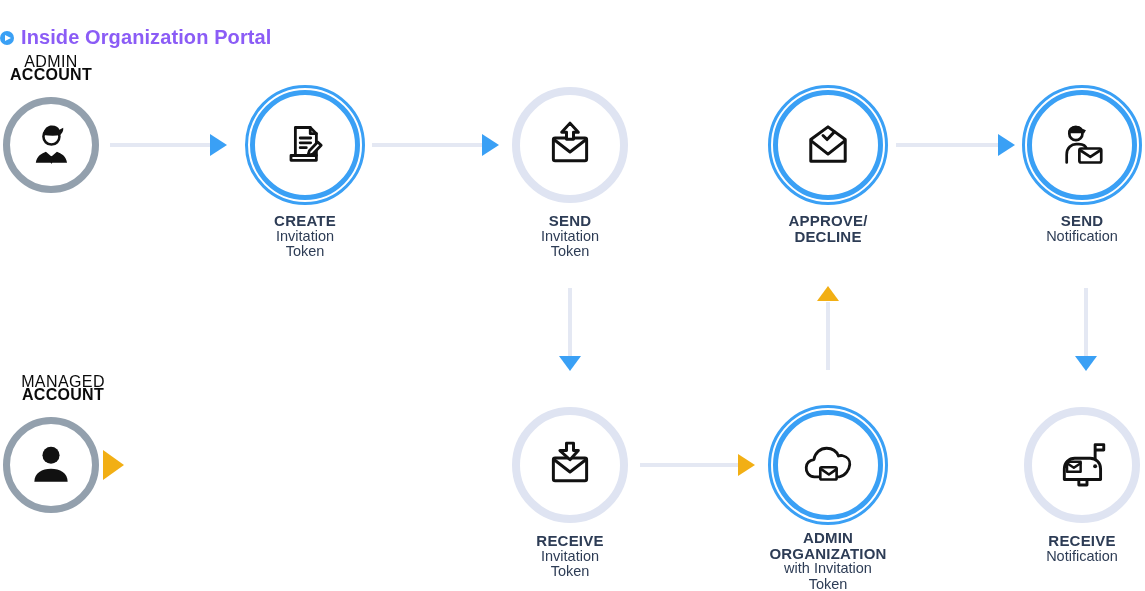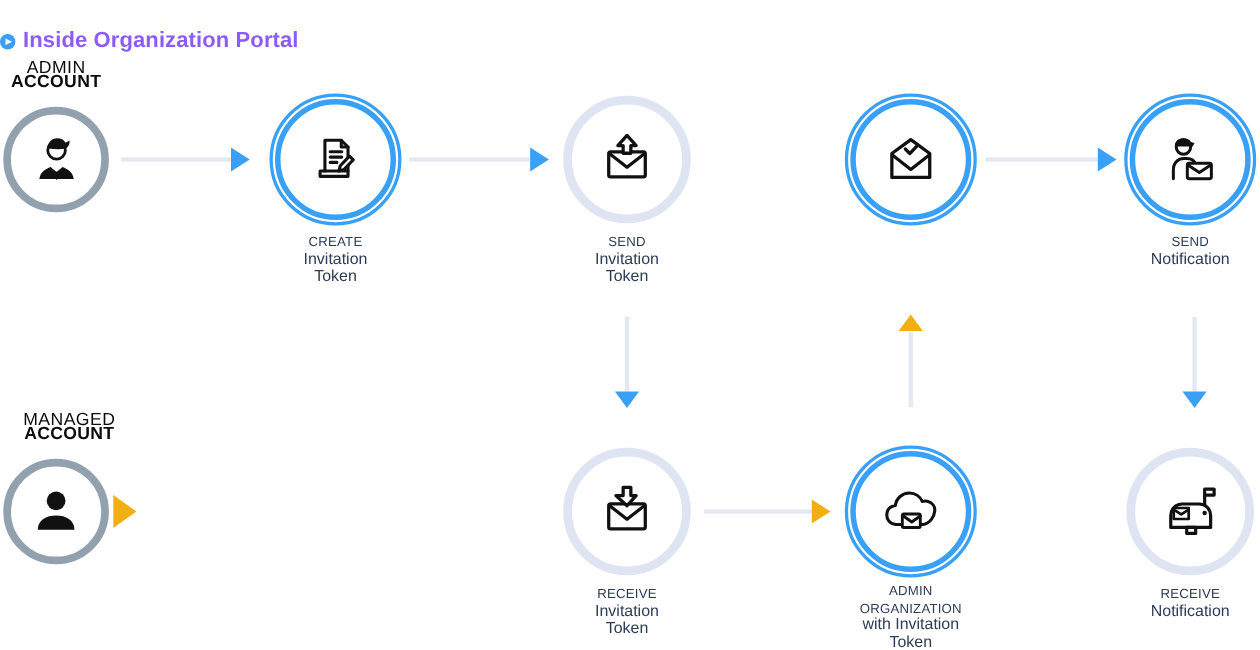--- a/index.html
+++ b/index.html
@@ -16,21 +16,21 @@
 
   
   .node { position:absolute; border-radius:50%; }
   .node.blue { border:3px solid #3aa0f5; }
   .node.blue .inner { position:absolute; inset:2px; border:5px solid #3aa0f5; border-radius:50%; background:#fff; display:flex; align-items:center; justify-content:center; }
   .node.light { border:8px solid #dfe4f2; background:#fff; display:flex; align-items:center; justify-content:center; }
   .node.gray { border:7px solid #93a0ad; background:#fff; display:flex; align-items:center; justify-content:center; }
 
   
   .nlabel { position:absolute; text-align:center; color:#2d3c55; }
-  .nlabel .t { font-weight:400; font-size:12px; line-height:15.5px; letter-spacing:.2px; }
+  .nlabel .t { font-weight:700; font-size:15px; line-height:15.5px; letter-spacing:.2px; }
   .nlabel .s { font-weight:400; font-size:14.5px; line-height:15.5px; }
   .acct { position:absolute; text-align:center; color:#0b0b0b; }
   .acct .l1 { font-weight:400; font-size:16px; line-height:13px; letter-spacing:.4px; }
   .acct .l2 { font-weight:700; font-size:16px; line-height:13px; letter-spacing:.3px; }
 
   
   .line-h { position:absolute; height:4px; background:#e4e8f3; }
   .line-v { position:absolute; width:4px; background:#e4e8f3; }
   .ah { position:absolute; width:0; height:0; }
   .ah.right-blue  { border-top:11px solid transparent; border-bottom:11px solid transparent; border-left:17px solid #3aa0f5; }
@@ -109,20 +109,24 @@
 
   <div class="node blue" style="left:768px;top:85px;width:120px;height:120px">
     <div class="inner">
       <svg viewBox="0 0 64 64" width="58" height="58" fill="none" stroke="#111" stroke-width="3.3" stroke-linejoin="round" stroke-linecap="round">
         <path d="M13 26L32 12l19 14v24H13z"></path>
         <path d="M13.5 27.5L32 42l18.5-14.5"></path>
         <path d="M26.5 21.5l4.5 4.5 8-8.5"></path>
       </svg>
     </div>
   </div>
+  <div class="nlabel" style="left:758px;top:213px;width:140px">
+    <div class="t">APPROVE/</div>
+    <div class="t">DECLINE</div>
+  </div>
 
   <div class="line-h" style="left:896px;top:143px;width:102px"></div>
   <div class="ah right-blue" style="left:998px;top:134px"></div>
 
   <div class="node blue" style="left:1022px;top:85px;width:120px;height:120px">
     <div class="inner">
       <svg viewBox="0 0 64 64" width="56" height="56" fill="none" stroke="#111" stroke-width="3.1" stroke-linejoin="round" stroke-linecap="round">
         <circle cx="25" cy="19" r="7.5"></circle>
         <path d="M16.5 15.5c1.5-6.5 13-7.5 16-2l4 1.5-2 3.5h-18z" fill="#111" stroke="none"></path>
         <path d="M14.5 52v-9c0-8 5.5-12 11-12h3c5 0 8 2.5 9 6"></path>

